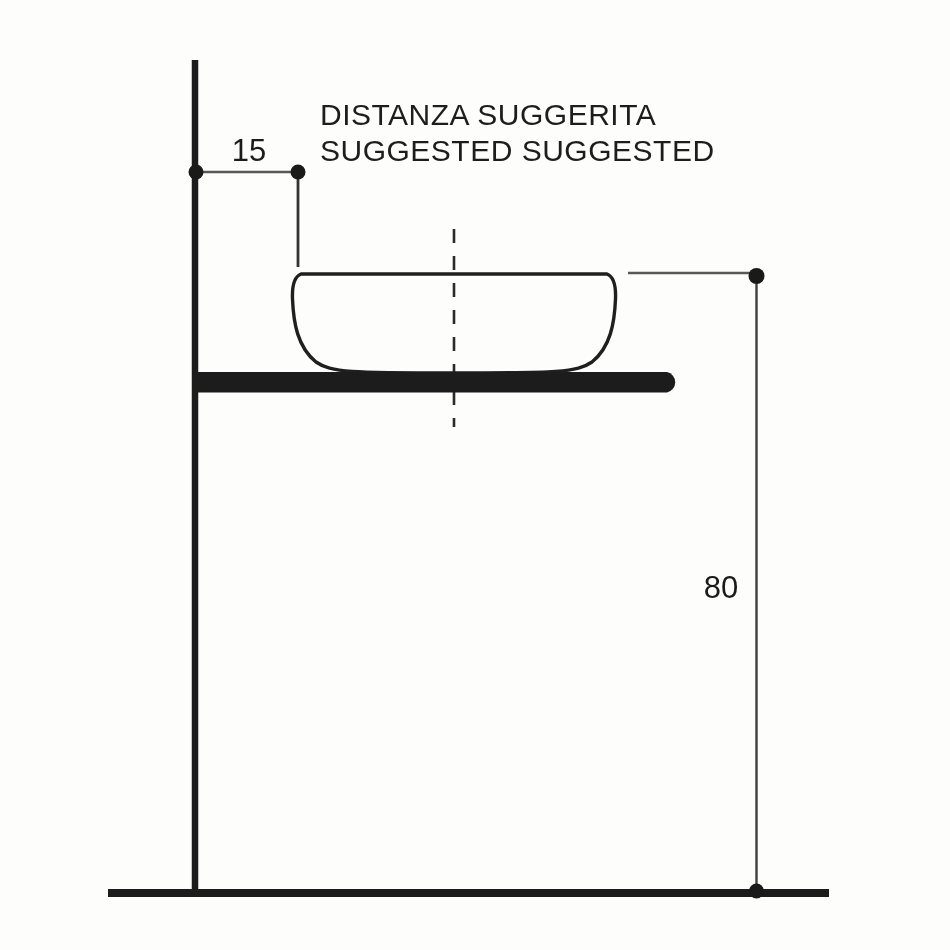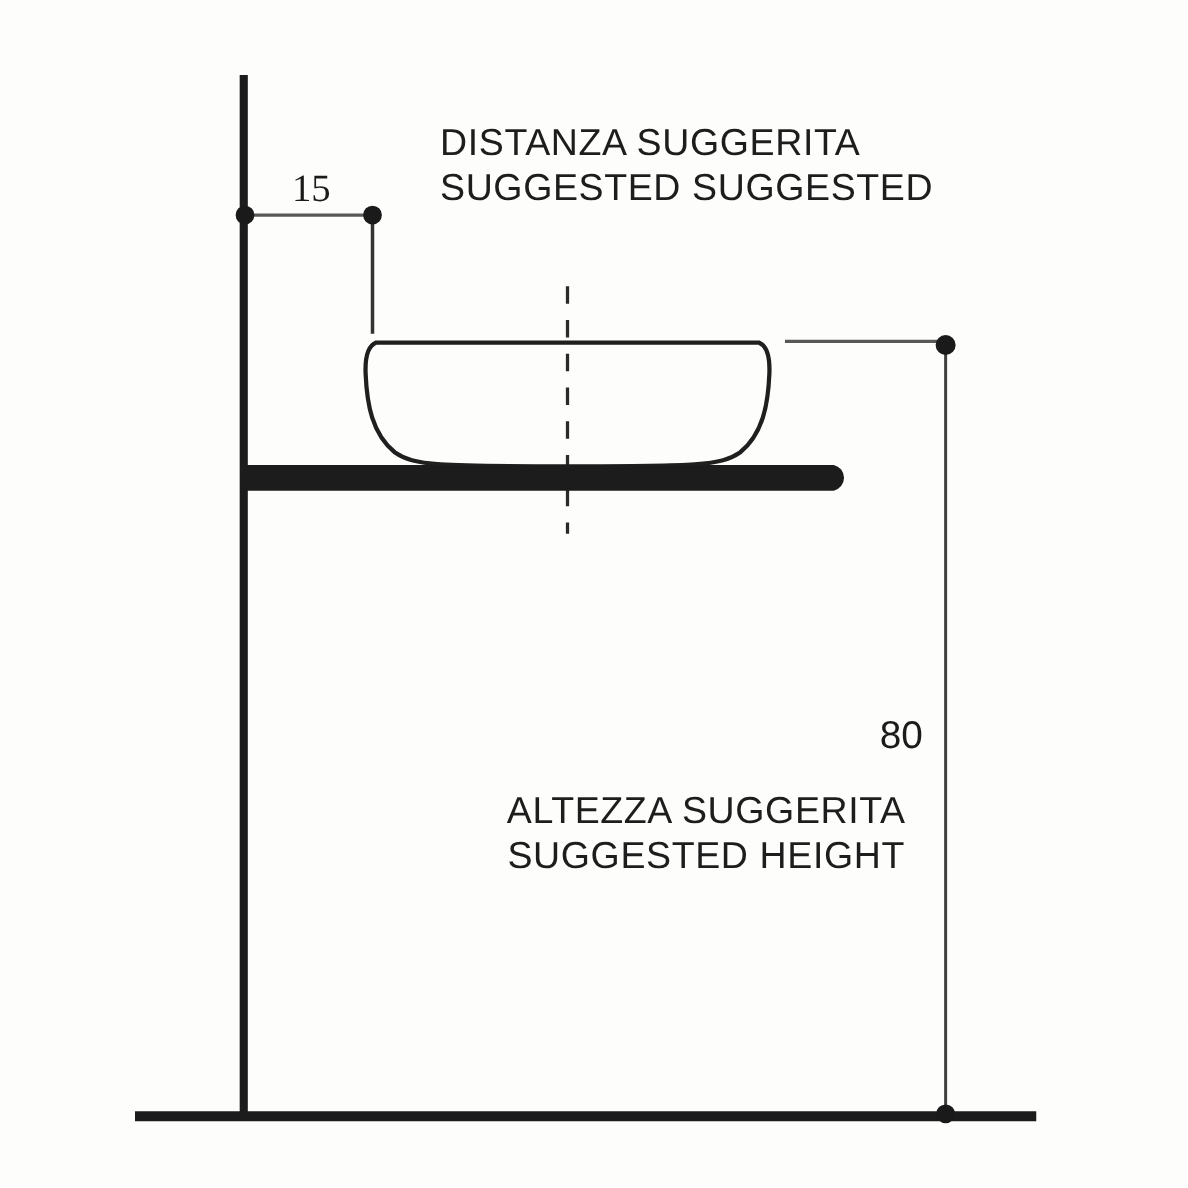--- a/index.html
+++ b/index.html
@@ -33,33 +33,31 @@
     color: #1b1b1b;
     font-size: 31px;
     line-height: 32px;
     text-align: center;
     white-space: nowrap;
   }
   .distance-note {
     left: 320px;
     top: 97px;
     text-align: left;
-    margin-left: 32px;
   }
   .height-note {
     left: 395px;
     top: 631px;
     width: 340px;
     text-align: center;
   }
   .dim-15 {
     left: 209px;
     top: 135px;
     width: 80px;
-    font-family: Liberation Serif, serif;
   }
   .dim-80 {
     left: 691px;
     top: 572px;
     width: 60px;
   }
 </style>
 </head>
 <body>
 
@@ -100,18 +98,14 @@
 
   <div class="dim-label dim-15">15</div>
 
   <div class="label distance-note">
     <span class="line">DISTANZA SUGGERITA</span>
     <span class="line">SUGGESTED SUGGESTED</span>
   </div>
 
   <div class="dim-label dim-80">80</div>
 
-  <div class="label height-note">
-    <span class="line">ALTEZZA SUGGERITA</span>
-    <span class="line">SUGGESTED HEIGHT</span>
-  </div>
 
 </div>
 
 </body></html>

